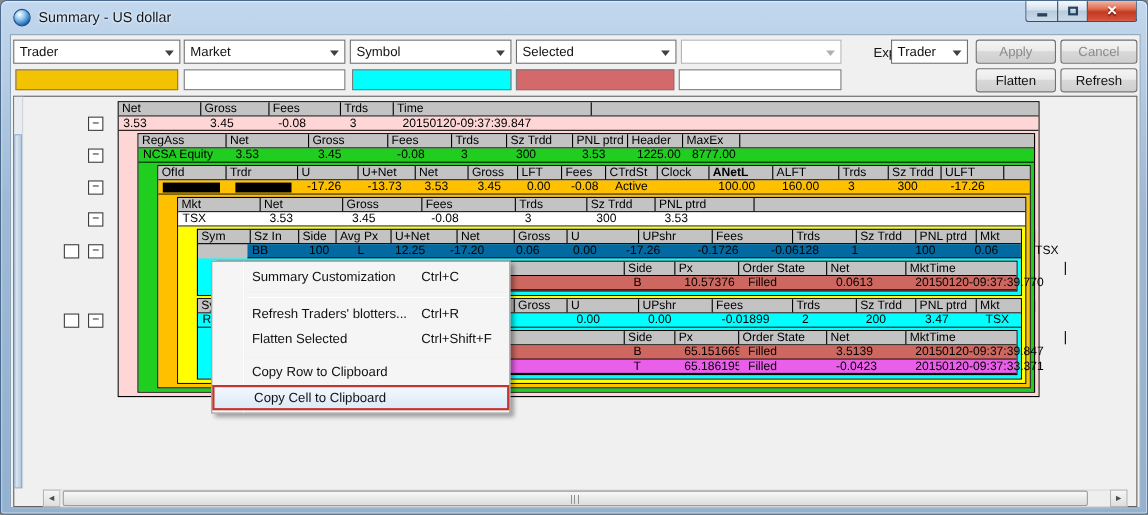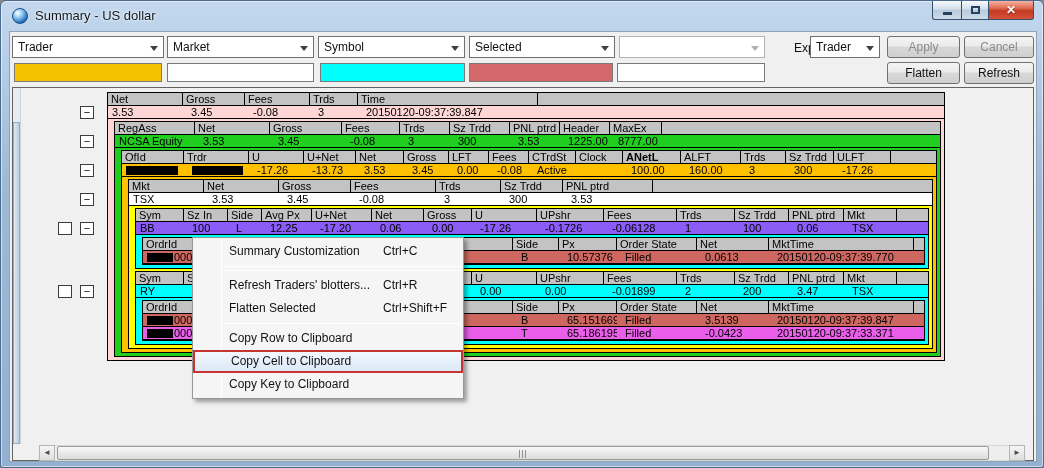--- a/index.html
+++ b/index.html
@@ -57,21 +57,21 @@
   .hc{height:12px;font-size:11px;line-height:12px;color:#000;padding-left:3px;
     border-right:1px solid #000;overflow:hidden;white-space:nowrap;flex-shrink:0;}
   .hc.fill{flex:1;border-right:none;}
   .dr{}
   .dc{height:12px;font-size:11px;line-height:12px;color:#000;padding-left:8px;
     overflow:hidden;white-space:nowrap;flex-shrink:0;display:flex;align-items:center;}
   .dc.first{padding-left:4px;}
   .blk{display:inline-block;height:9px;background:#000;}
   .blk.full{flex:1;margin-right:6px;}
   .blk.ord{width:26px;flex-shrink:0;margin-right:1px;}
-  .pad{padding:2px 3px 3px 6px;}
+  .pad{padding:2px 3px 3px 17px;}
   .gap{margin-top:2px;}
   
   #menu{position:absolute;left:179px;top:149px;width:272px;background:#f5f5f5;border:1px solid #979797;
     padding:2px 0;box-shadow:3px 3px 4px rgba(0,0,0,.35);z-index:50;}
   #menu .gutterline{position:absolute;left:28px;top:0;bottom:0;width:1px;background:#e2e2e2;
     border-right:1px solid #ffffff;}
   .mi{position:relative;height:23px;line-height:23px;font-size:12px;color:#121212;padding-left:36px;}
   .mi .sc{position:absolute;left:190px;top:0;}
   .mi.hl{background:linear-gradient(#f2f7fd,#dce9f7);border:2px solid #c5342f;line-height:19px;}
   .msep{height:1px;background:#d6d6d6;border-bottom:1px solid #fff;margin:3px 2px 3px 31px;}
@@ -343,21 +343,21 @@
                               <div class="hc" style="width: 48px;">Gross</div>
                               <div class="hc" style="width: 65px;">U</div>
                               <div class="hc" style="width: 67px;">UPshr</div>
                               <div class="hc" style="width: 73px;">Fees</div>
                               <div class="hc" style="width: 58px;">Trds</div>
                               <div class="hc" style="width: 54px;">Sz Trdd</div>
                               <div class="hc" style="width: 55px;">PNL ptrd</div>
                               <div class="hc" style="width: 53px;">Mkt</div>
                               <div class="hc fill"></div>
                             </div>
-                            <div class="r dr" style="background: #8b5cf6;">
+                            <div class="r dr" style="background: #0369a1; margin-left: 45px;">
                               <div class="dc first" style="width: 48px;">
                                 <span>BB</span>
                               </div>
                               <div class="dc" style="width: 44px;">
                                 <span>100</span>
                               </div>
                               <div class="dc" style="width: 34px;">
                                 <span>L</span>
                               </div>
                               <div class="dc" style="width: 50px;">
@@ -559,21 +559,20 @@
       <div id="menu">
           <div class="gutterline"></div>
           <div class="mi"><span>Summary Customization</span><span class="sc">Ctrl+C</span></div>
           <div class="msep"></div>
           <div class="msep"></div>
           <div class="mi"><span>Refresh Traders' blotters...</span><span class="sc">Ctrl+R</span></div>
           <div class="mi"><span>Flatten Selected</span><span class="sc">Ctrl+Shift+F</span></div>
           <div class="msep"></div>
           <div class="mi"><span>Copy Row to Clipboard</span></div>
           <div class="mi hl"><span>Copy Cell to Clipboard</span></div>
-          <div class="mi"><span>Copy Key to Clipboard</span></div>
         </div>
       <div class="hscroll">
         <div class="harrow" id="harrL">◄</div>
         <div class="htrack">
           <div class="hthumb">
               <div class="grip"></div>
             </div>
         </div>
         <div class="harrow" id="harrR">►</div>
       </div>

